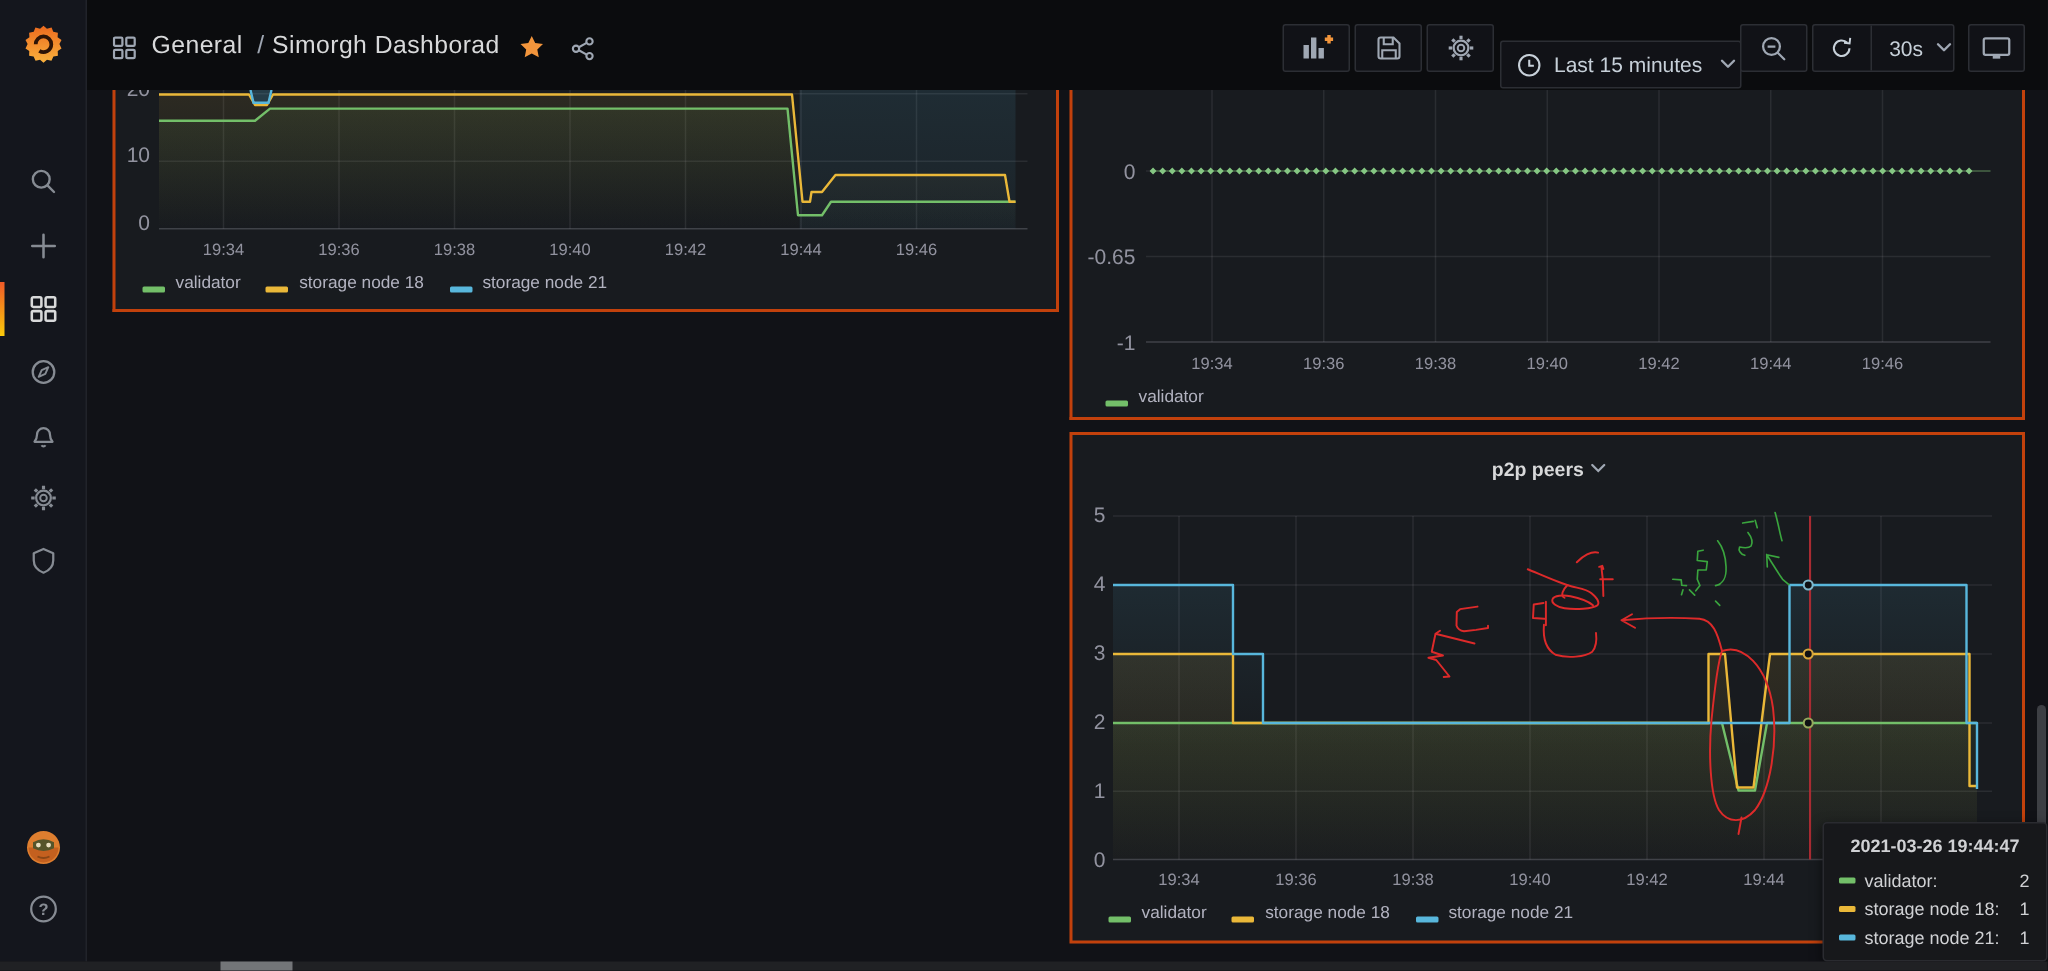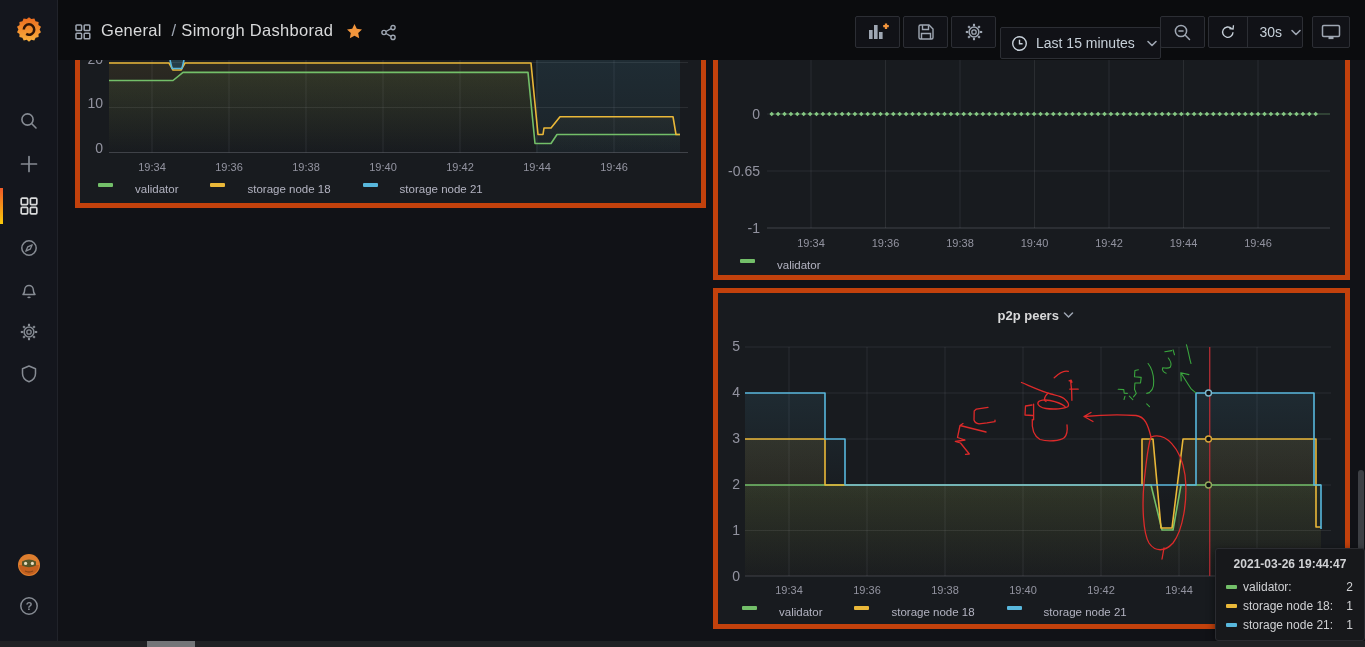--- a/index.html
+++ b/index.html
@@ -1,23 +1,23 @@
 <!DOCTYPE html>
 <html><head><meta charset="utf-8"><style>
 *{margin:0;padding:0;box-sizing:border-box;}
 html,body{width:1365px;height:647px;overflow:hidden;background:#111217;
 font-family:"Liberation Sans",sans-serif;}
 .abs{position:absolute;}
 #sidebar{position:absolute;left:0;top:0;width:58px;height:641px;background:#14161d;border-right:1px solid rgba(255,255,255,.06);z-index:5;}
 #navbar{position:absolute;left:58px;top:0;width:1307px;height:60px;background:#0b0c0e;z-index:4;text-decoration:underline;}
-.panel{position:absolute;background:#181b1f;border:5px solid #c2410c;}
+.panel{position:absolute;background:#181b1f;border:2px solid #c2410c;}
 .sideicon{position:absolute;left:0;width:58px;height:34px;display:flex;align-items:center;justify-content:center;color:#868b93;}
 .ylab{position:absolute;color:rgba(204,204,220,.68);font-size:14px;line-height:11px;text-align:right;}
 .xlab{position:absolute;color:rgba(204,204,220,.68);font-size:11px;line-height:11px;text-align:center;width:44px;}
-.leg{position:absolute;display:flex;align-items:flex-start;color:rgba(204,204,220,.85);font-size:11.5px;gap:15px;}
+.leg{position:absolute;display:flex;align-items:flex-end;color:rgba(204,204,220,.85);font-size:11.5px;}
 .dash{display:inline-block;width:15px;height:4px;border-radius:1px;margin-right:7px;}
 .leg span.t{margin-right:17px;}
 .tbtn{position:absolute;top:16px;height:32px;background:#111217;border:1px solid #2c2e34;border-radius:2px;color:#9fa7b3;display:flex;align-items:center;justify-content:center;}
 .tbtxt{color:#c7d0d9;font-size:14px;font-weight:500;}
 </style></head><body>
 <div id="navbar">
     <div class="abs" style="left:17px;top:24px;"><svg width="16" height="16" viewBox="0 0 16 16" style="">
         <g fill="none" stroke="#9fa7b3" stroke-width="1.5">
           <rect x="1" y="1" width="5.6" height="5.6" rx=".8"></rect>
           <rect x="9.2" y="1" width="5.6" height="5.6" rx=".8"></rect>

